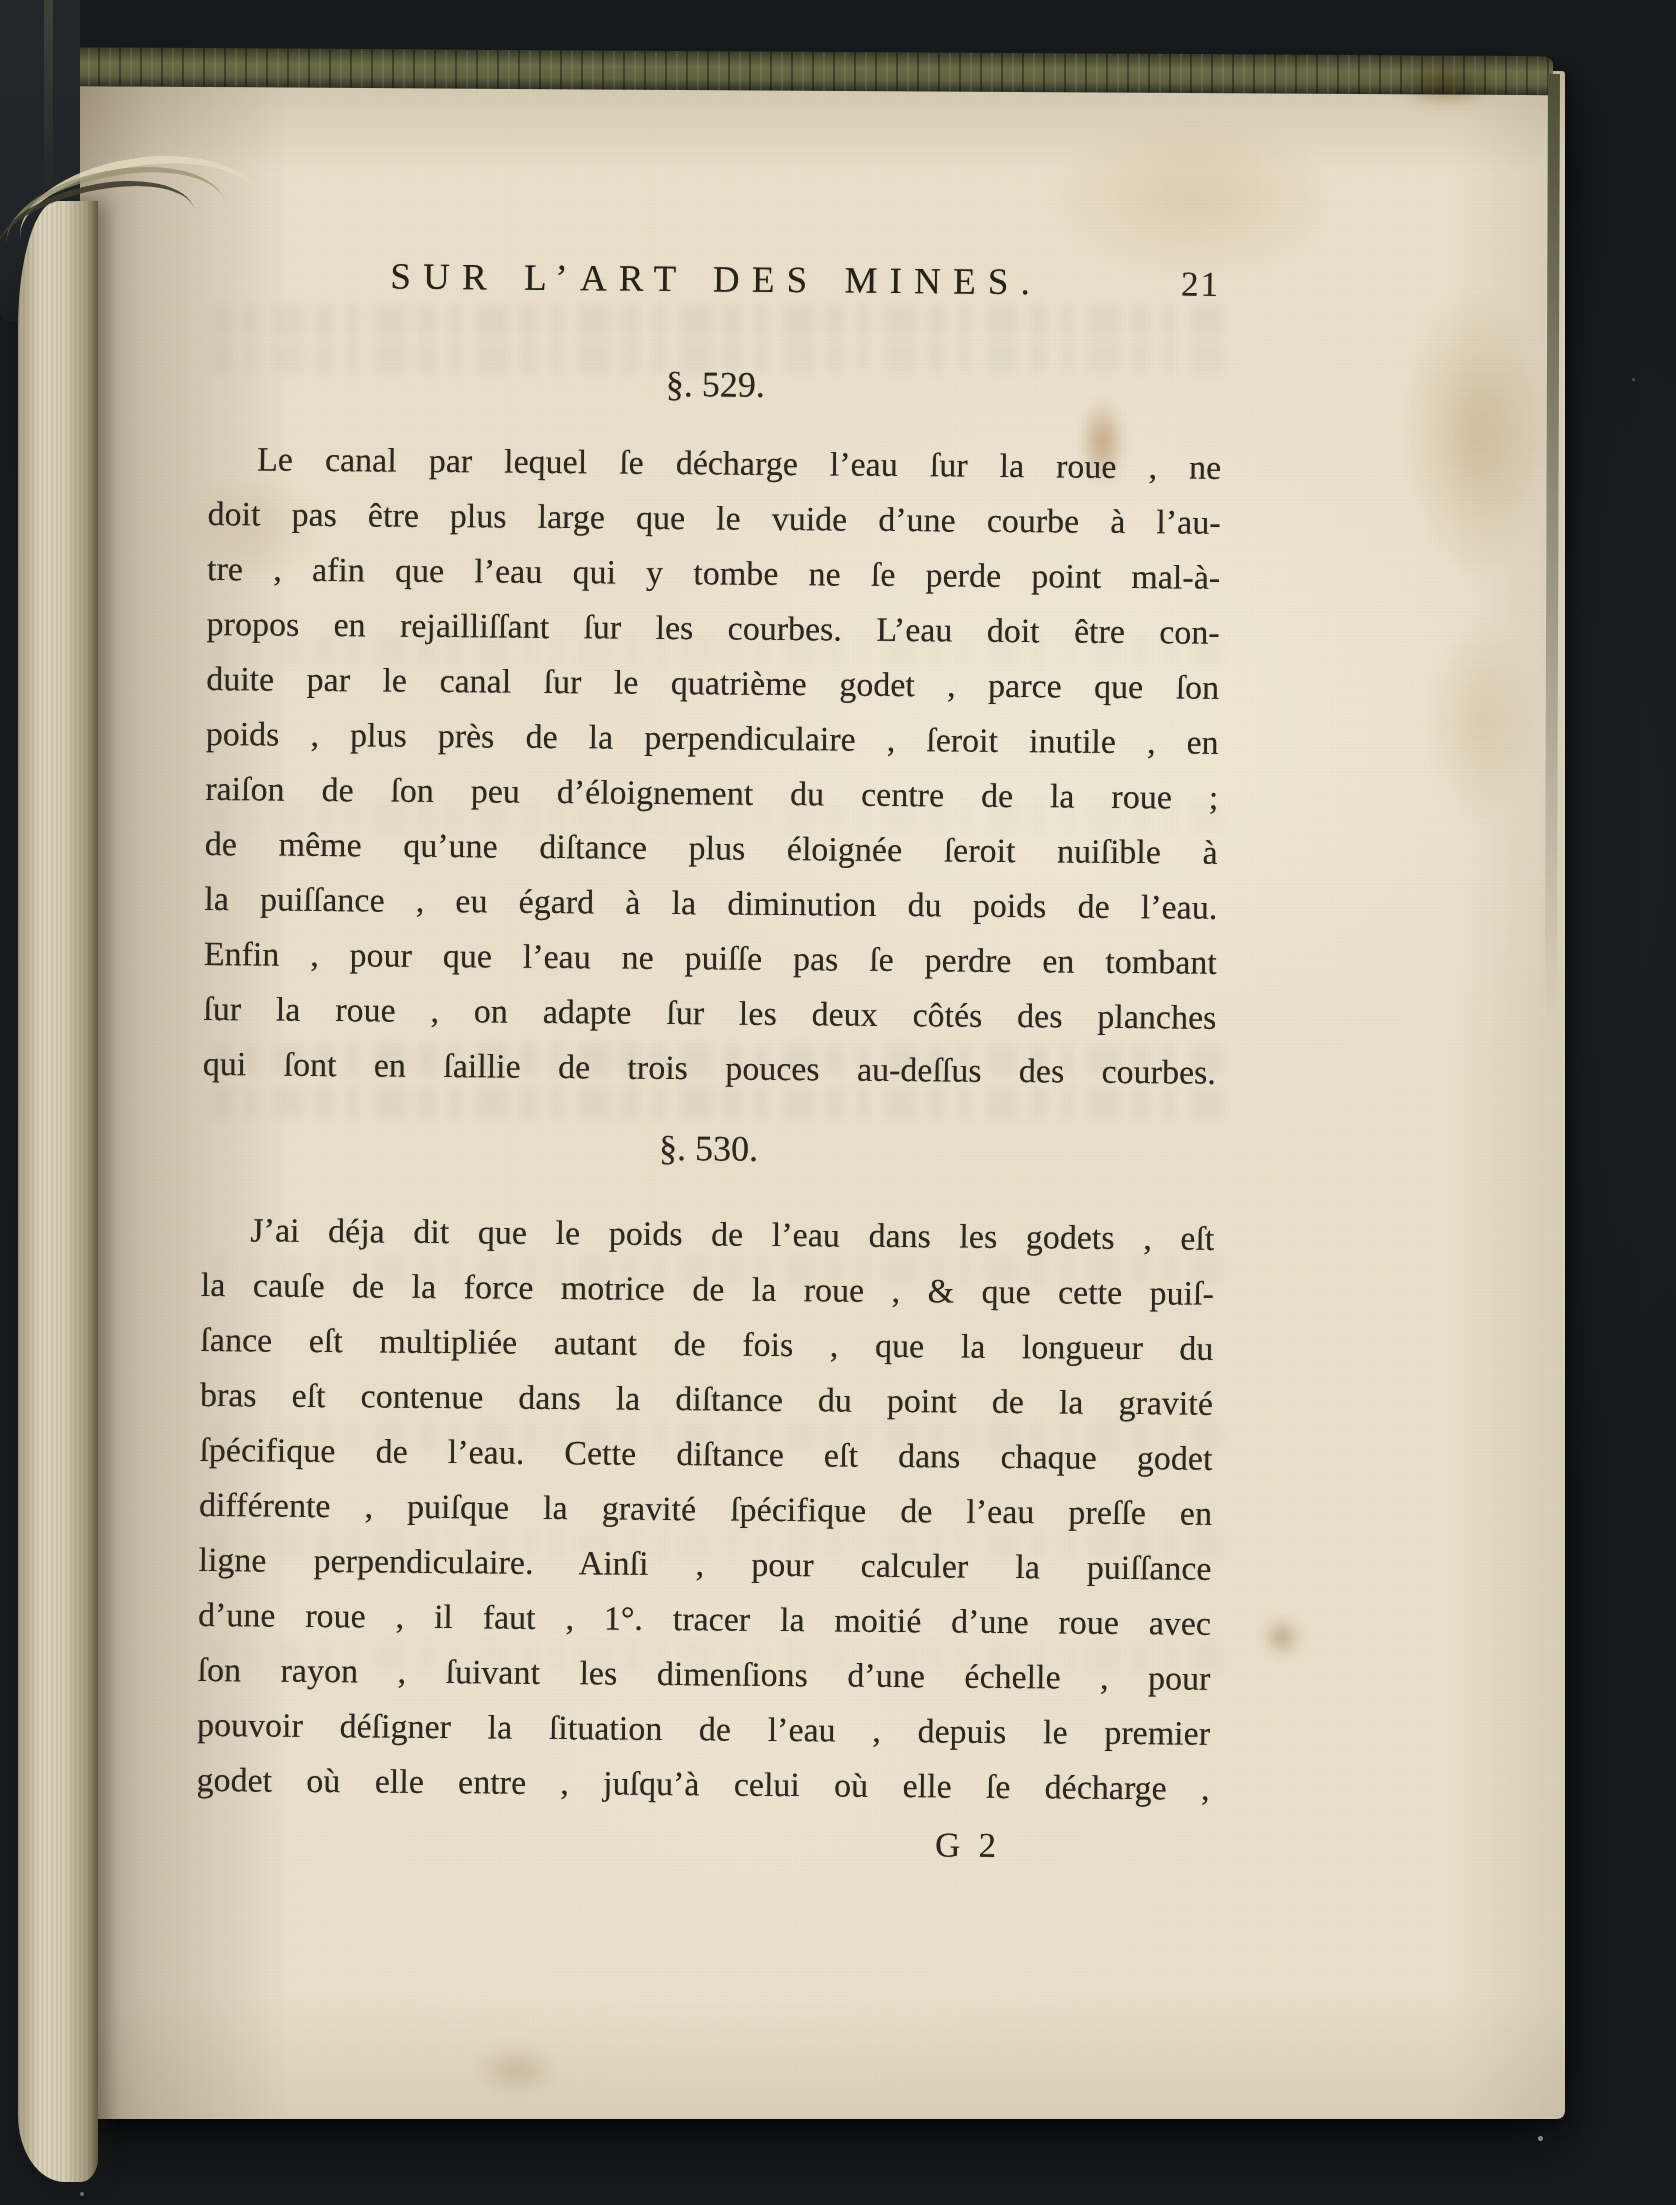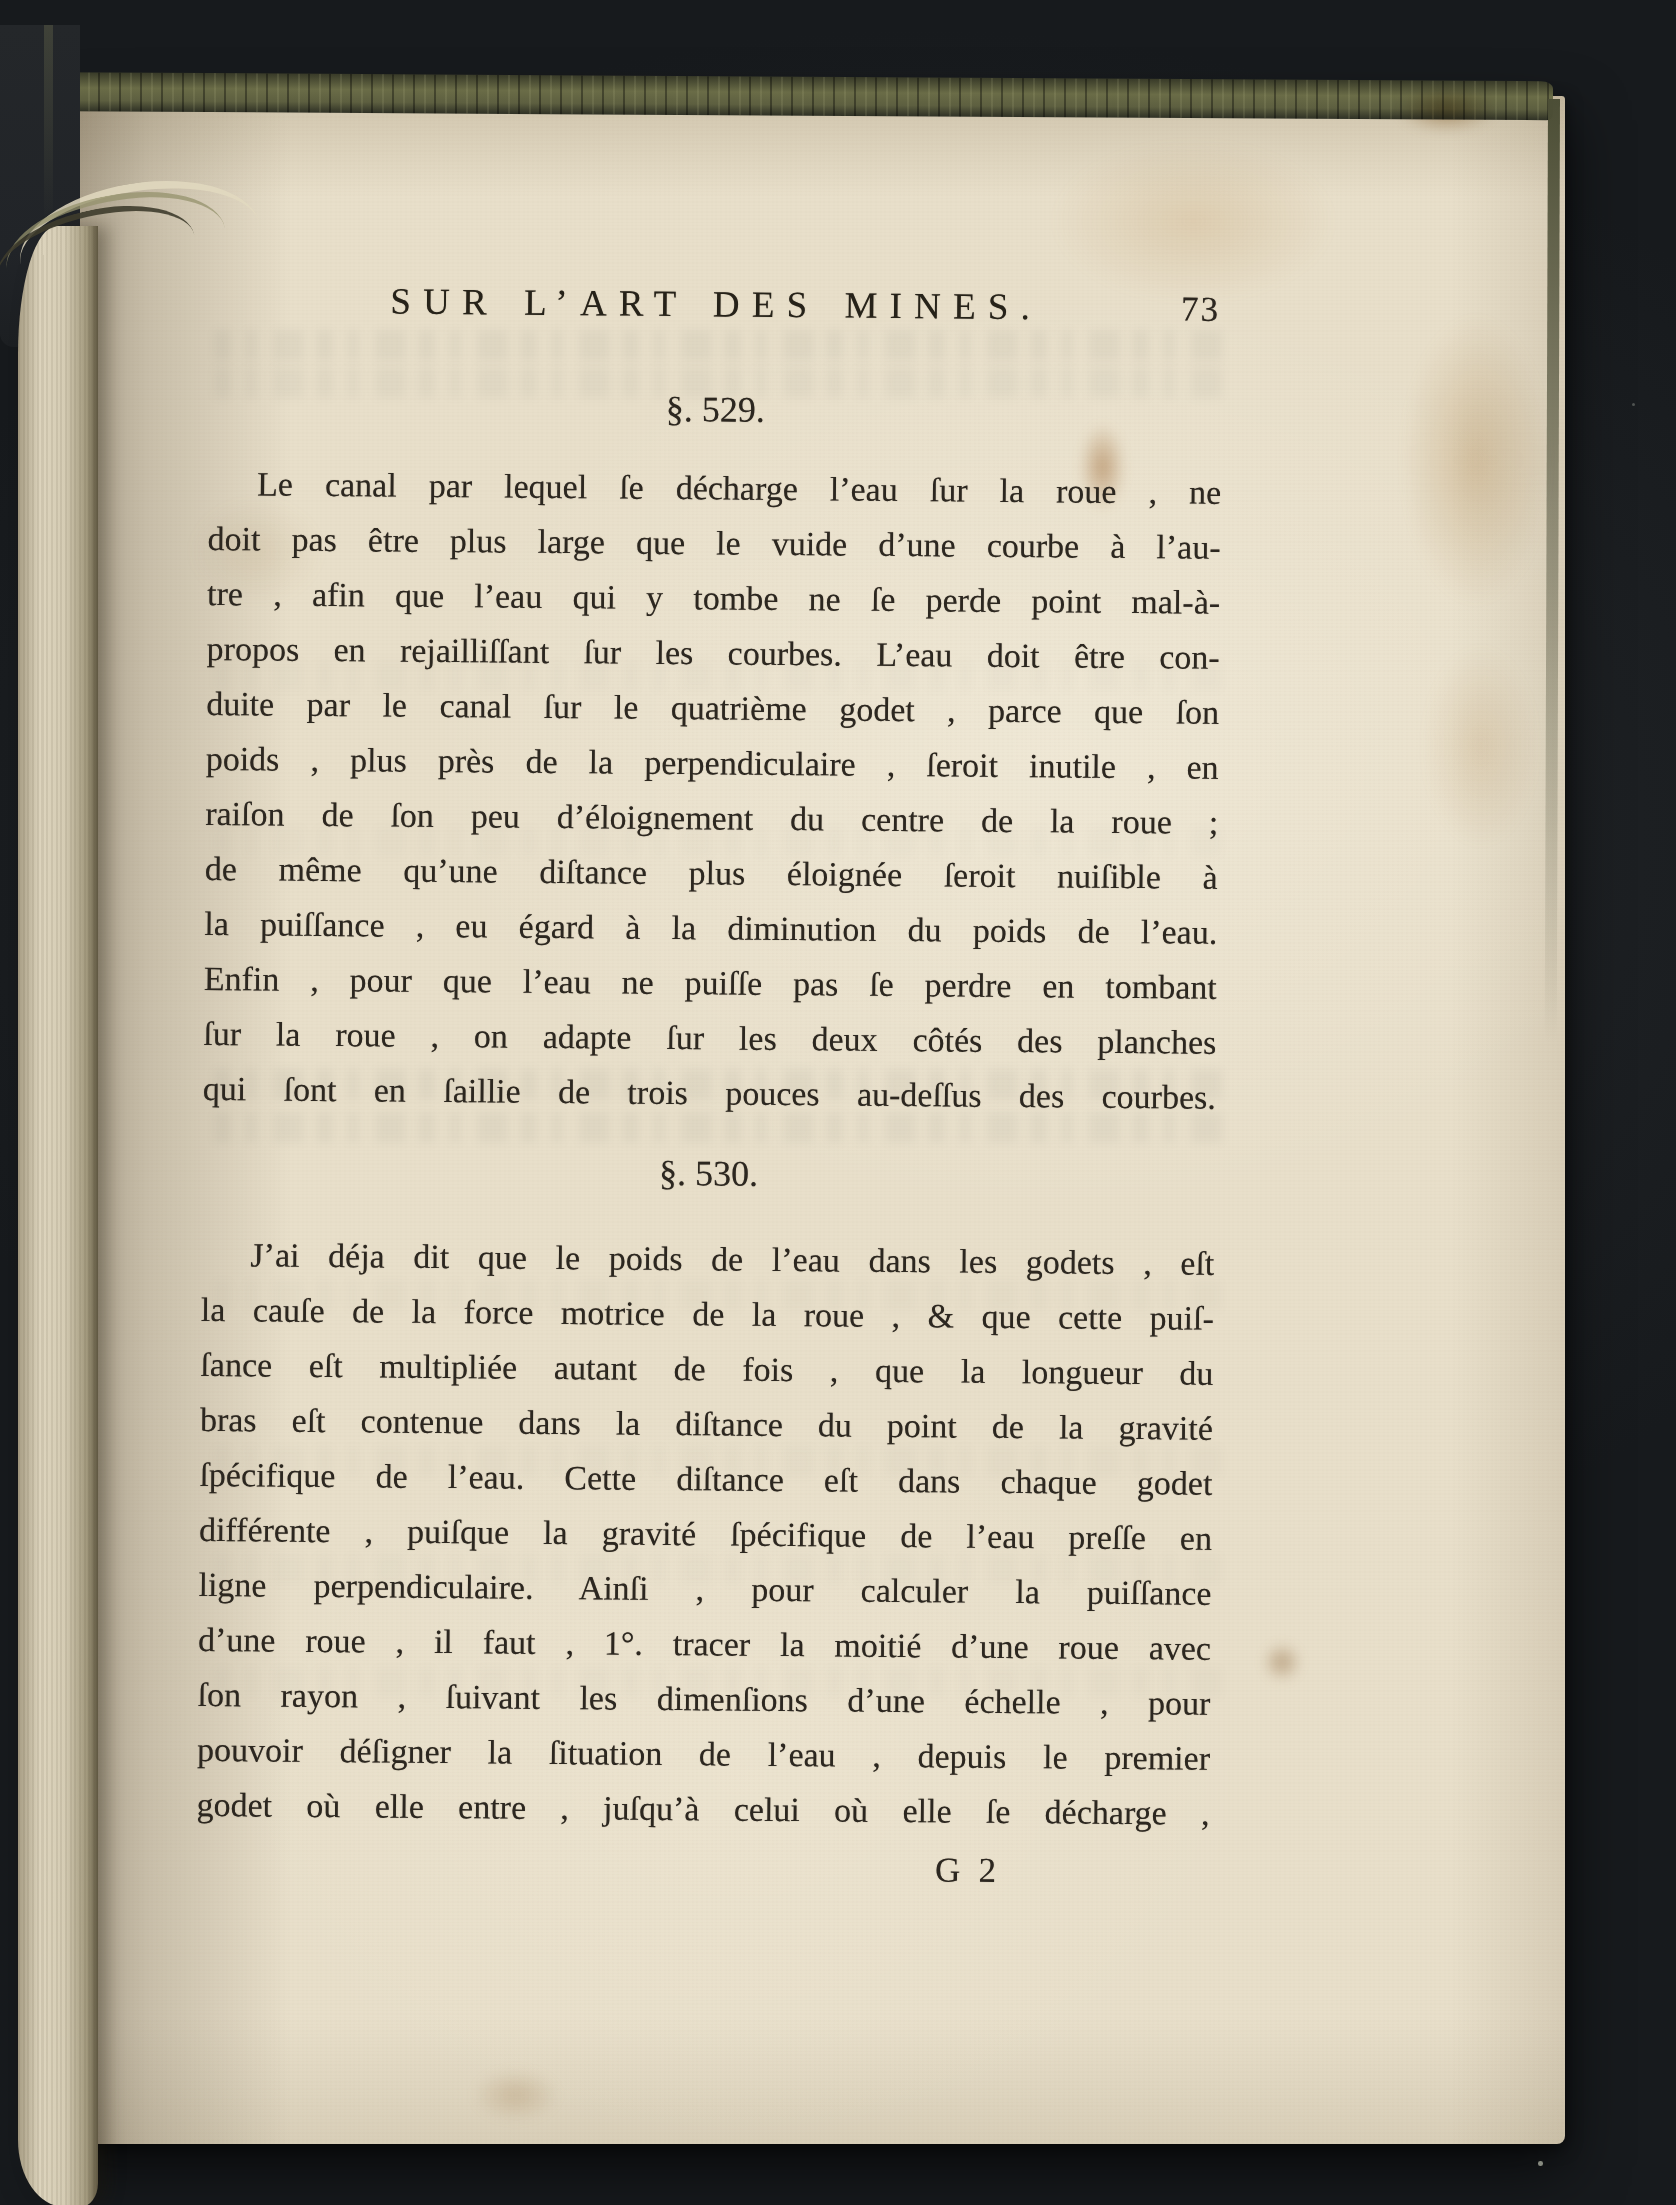--- a/index.html
+++ b/index.html
@@ -2,21 +2,21 @@
 <html style="font-size:10.8px"><head>
 <meta charset="utf-8">
 <style>
   html,body{margin:0;padding:0;}
   body{
     width:1676px;height:2205px;position:relative;overflow:hidden;
     background:
       radial-gradient(1079px 809px at 55% 38%, #26292d 0%, #1d2023 60%, #171a1d 100%);
     font-family:"Liberation Serif","DejaVu Serif",serif;
   }
-  .scene{position:absolute;inset:0;margin-top:25px;}
+  .scene{position:absolute;inset:0;}
 
   
   .cover-tl{
     position:absolute;left:0;top:0;width:80px;height:322px;z-index:2;
     background:linear-gradient(180deg,#24272a 0%,#212428 70%,#1c1f22 100%);
     border-radius:0 0 32px 13.5px;
   }
   .cover-tl-line{
     position:absolute;left:44px;top:0;width:9.4px;height:202px;z-index:3;
     background:linear-gradient(180deg,rgba(90,92,70,.5),rgba(60,62,48,0));
@@ -148,21 +148,21 @@
   <div class="fox" style="left:1262px;top:1617px;width:40px;height:40px;background:radial-gradient(closest-side,rgba(140,95,45,.40),rgba(140,95,45,0));"></div>
   <div class="fox" style="left:472px;top:2043px;width:88px;height:54px;background:radial-gradient(closest-side,rgba(170,130,80,.25),rgba(170,130,80,0));"></div>
   <div class="fox" style="left:189px;top:472px;width:135px;height:108px;background:radial-gradient(closest-side,rgba(160,130,80,.12),rgba(160,130,80,0));"></div>
   <div class="speck" style="left:1538px;top:2136px;width:4.7px;height:4.7px;background:rgba(215,220,200,.6);"></div>
   <div class="speck" style="left:80px;top:2192px;width:4px;height:4px;background:rgba(190,205,190,.5);"></div>
   <div class="speck" style="left:1632px;top:378px;width:3.4px;height:3.4px;background:rgba(180,185,175,.35);"></div>
 
   <div class="content">
     <div class="runhead-row">
       <div class="runhead">SUR L’ART DES MINES.</div>
-      <div class="pagenum">73</div>
+      <div class="pagenum">21</div>
     </div>
     <div>
         <div class="sec-head" style="margin-top: 51px;">§. 529.</div>
         <div class="para" style="margin-top: 23px;">
           <div class="line first">Le canal par lequel ſe décharge l’eau ſur la roue , ne</div>
           <div class="line">doit pas être plus large que le vuide d’une courbe à l’au-</div>
           <div class="line">tre , afin que l’eau qui y tombe ne ſe perde point mal-à-</div>
           <div class="line">propos en rejailliſſant ſur les courbes. L’eau doit être con-</div>
           <div class="line">duite par le canal ſur le quatrième godet , parce que ſon</div>
           <div class="line">poids , plus près de la perpendiculaire , ſeroit inutile , en</div>

